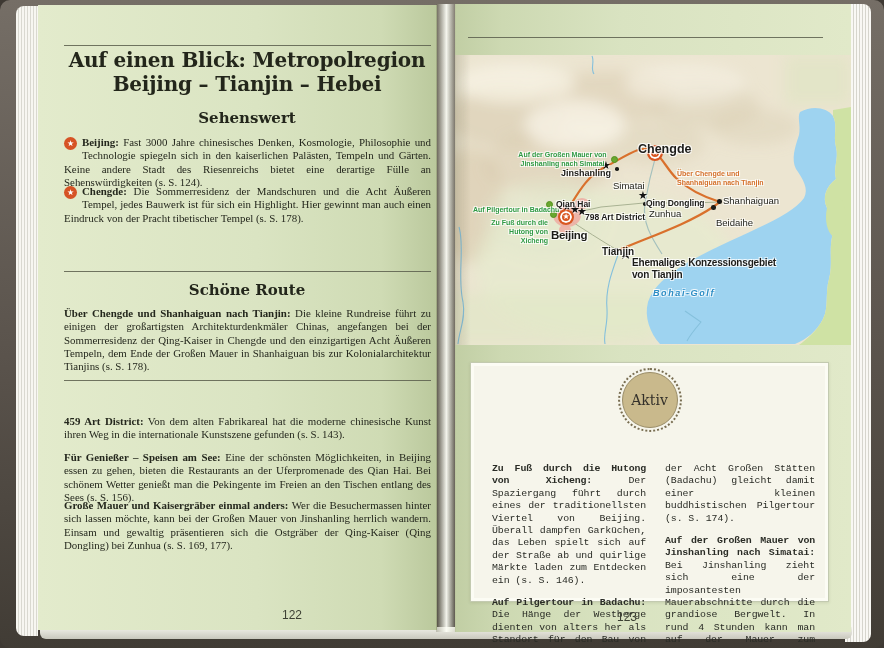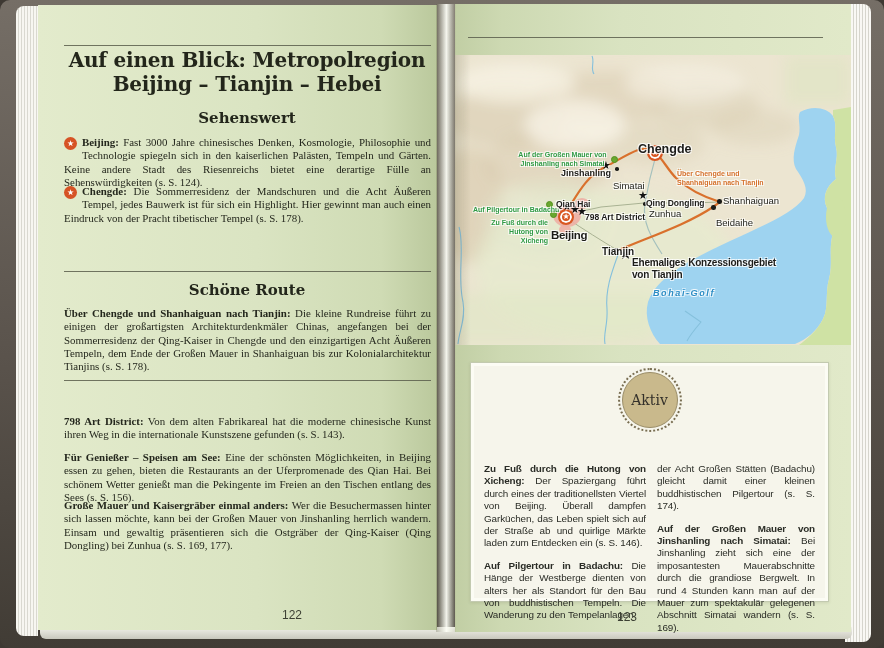--- a/index.html
+++ b/index.html
@@ -56,21 +56,21 @@
   
   .aktiv{left:15px;top:358px;width:357px;height:238px;background:#f6f5eb;
      border:1px solid #c3cab0;box-shadow:inset 0 0 0 3px #fcfcf4,0 1px 3px rgba(60,60,30,.12);}
   .badge{position:absolute;left:50%;top:9px;transform:translateX(-50%);width:54px;height:54px;
      border-radius:50%;background:#c9b98c;border:1px solid #9a8d68;}
   .badge::before{content:"";position:absolute;inset:-5px;border:2px dotted #786d51;border-radius:50%;}
   .badge span{position:absolute;inset:0;display:flex;align-items:center;justify-content:center;
      font-family:"DejaVu Serif",serif;font-size:14px;color:#33302a;}
   .col{position:absolute;top:100px;width:162px;font-size:9.9px;line-height:12.4px;
      color:#2a2c26;text-align:justify;letter-spacing:-0.1px;}
-  .col p{margin:0 0 10px 0;}
+  .col p{margin:0 0 10px 8px;font-family:Liberation Mono, monospace;}
   .col b{letter-spacing:-0.15px;}
 </style>
 </head>
 <body>
 
 <div class="stage">
 
   <div class="abs stack-left"></div>
   <div class="abs stack-right"></div>
   <div class="abs stack-bottom"></div>
@@ -106,21 +106,21 @@
     <div class="abs lhead" style="top:276px;">Schöne Route</div>
 
     <div class="abs para" style="top:302px;">
       <b>Über Chengde und Shanhaiguan nach Tianjin:</b>
       <span>Die kleine Rundreise führt zu einigen der großartigsten Architekturdenkmäler Chinas, angefangen bei der Sommerresidenz der Qing-Kaiser in Chengde und den einzigartigen Acht Äußeren Tempeln, dem Ende der Großen Mauer in Shanhaiguan bis zur Kolonialarchitektur Tianjins (s. S. 178).</span>
     </div>
 
     <div class="abs rule" style="left:26px;top:375px;width:367px;"></div>
 
     <div class="abs para" style="top:410px;">
-      <b>798 Art District:</b>
+      <b>459 Art District:</b>
       <span>Von dem alten Fabrikareal hat die moderne chinesische Kunst ihren Weg in die internationale Kunstszene gefunden (s. S. 143).</span>
     </div>
 
     <div class="abs para" style="top:446px;">
       <b>Für Genießer – Speisen am See:</b>
       <span>Eine der schönsten Möglichkeiten, in Beijing essen zu gehen, bieten die Restaurants an der Uferpromenade des Qian Hai. Bei schönem Wetter genießt man die Pekingente im Freien an den Tischen entlang des Sees (s. S. 156).</span>
     </div>
 
     <div class="abs para" style="top:494px;">
       <b>Große Mauer und Kaisergräber einmal anders:</b>

